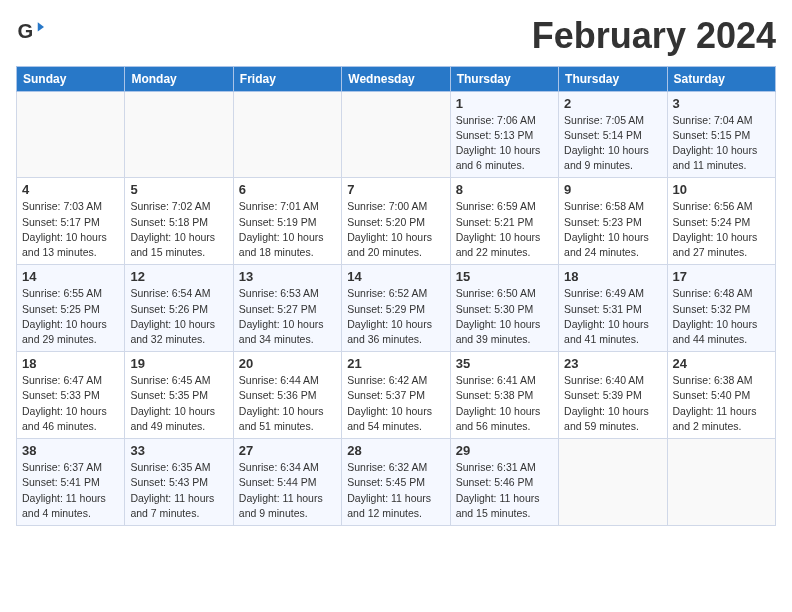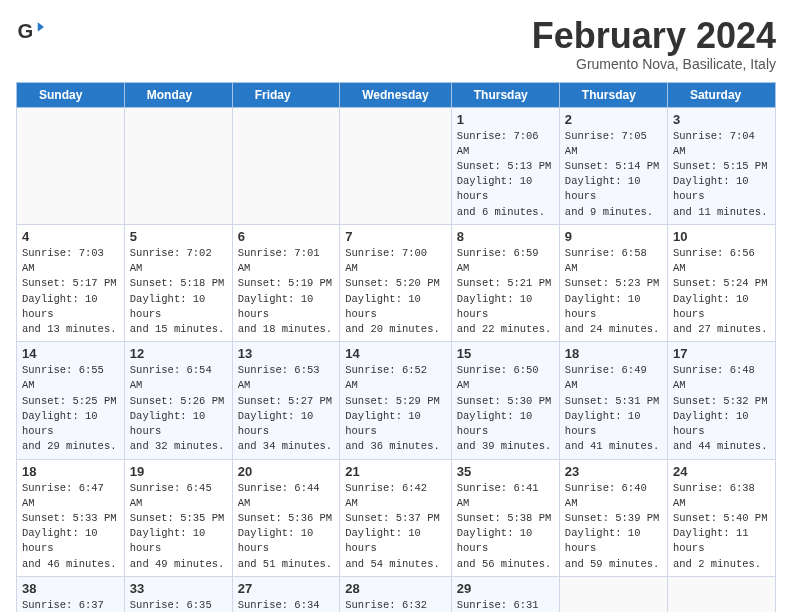--- a/index.html
+++ b/index.html
@@ -28,42 +28,41 @@
       line-height: 1.1;
     }
     .logo-text span {
       color: #1a5fb4;
     }
     .logo-icon {
       width: 28px;
       height: 28px;
     }
     .title-block {
-      text-align: right;
     }
     .month-title {
       font-size: 36px;
       font-weight: bold;
       color: #333;
       line-height: 1.1;
     }
     .location {
       font-size: 14px;
       color: #555;
     }
     table {
       width: 100%;
       border-collapse: collapse;
       font-size: 11px;
     }
     thead tr th {
       background: #2878c8;
       color: #fff;
       text-align: left;
-      padding: 5px 22px;
+      padding: 5px 6px;
       font-size: 12px;
       border: 1px solid #aac4e8;
     }
     tbody tr td {
       border: 1px solid #d0d8e8;
       vertical-align: top;
       padding: 4px 5px;
       width: 14.28%;
       height: 80px;
       background: #fff;
@@ -78,39 +77,37 @@
       font-size: 13px;
       font-weight: bold;
       color: #333;
       display: block;
       margin-bottom: 2px;
     }
     .day-info {
       color: #333;
       font-size: 10.5px;
       line-height: 1.45;
-      font-family: Liberation Mono, monospace;
     }
     .empty-cell {
       background: #f9f9f9 !important;
     }
   </style>
 </head>
 <body>
 
 <div class="header">
   <div class="logo">
     <svg class="logo-icon" viewBox="0 0 36 36">
       <text x="2" y="28" font-size="26" font-weight="bold" fill="#333">G</text>
       <polygon points="28,8 36,14 28,20" fill="#2878c8"></polygon>
     </svg>
   </div>
   <div class="title-block">
     <div class="month-title">February 2024</div>
-    <div class="location">Grumento Nova, Basilicate, Italy</div>
   </div>
 </div>
 
 <table>
   <thead>
     <tr>
     <th>Sunday</th>
         <th>Monday</th>
         <th>Friday</th>
         <th>Wednesday</th>

